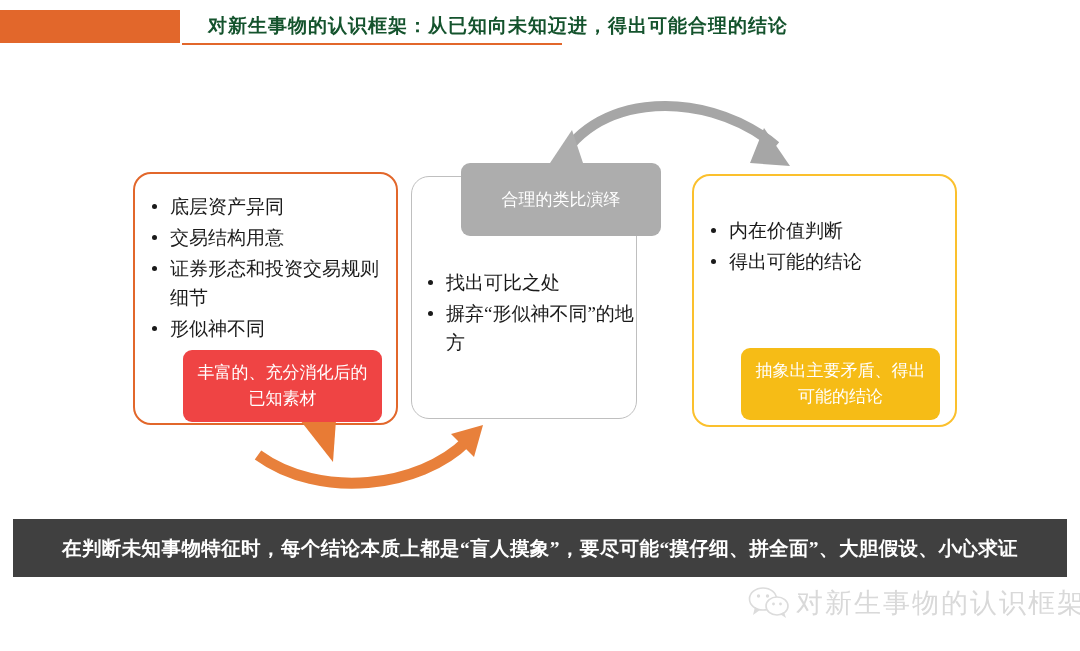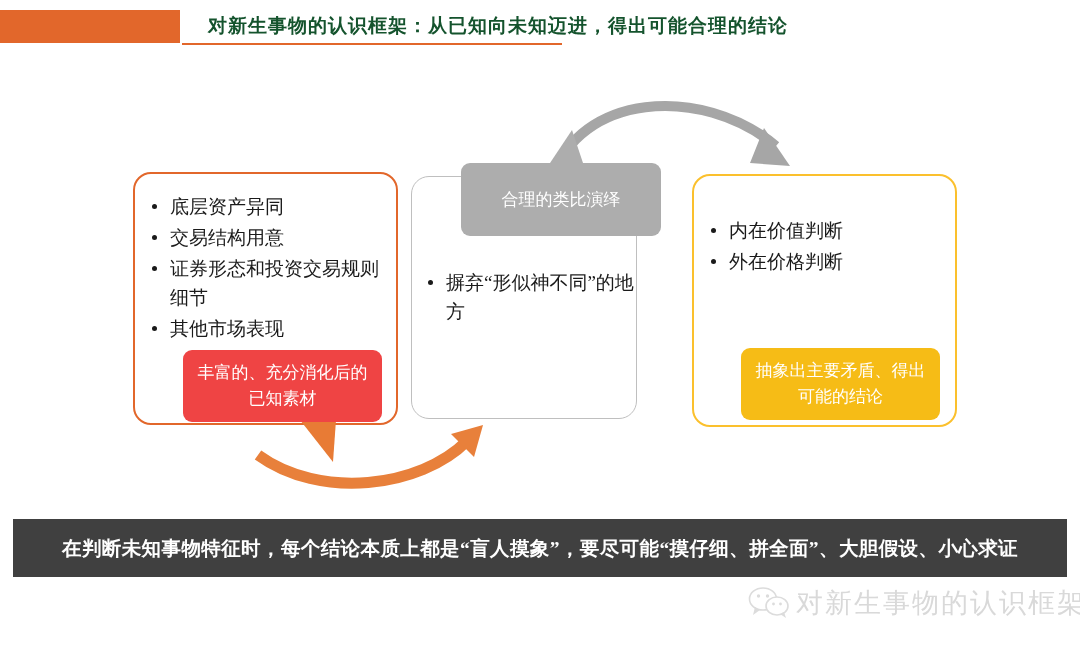--- a/index.html
+++ b/index.html
@@ -170,42 +170,43 @@
       <path d="M 258,455 C 320,500 420,488 467,441" stroke="#E8803B" stroke-width="11" fill="none" stroke-linecap="butt"></path>
       <polygon points="451,434 483,425 474,457" fill="#E8803B"></polygon>
     </g>
   </svg>
 
   <div class="panel panel-left"></div>
   <ul class="bullets bullets-left">
     <li>底层资产异同</li>
     <li>交易结构用意</li>
     <li>证券形态和投资交易规则细节</li>
-    <li>其他市场表现</li>
+    <li>形似神不同</li>
   </ul>
 
   <svg class="callout-tail" style="left:300px;top:418px;" width="60" height="46">
     <polygon points="0,2 36,2 33,44" fill="#E87B35"></polygon>
   </svg>
   <div class="callout callout-left">丰富的、充分消化后的已知素材</div>
 
   <div class="panel panel-mid"></div>
   <ul class="bullets bullets-mid">
+    <li>找出可比之处</li>
     <li>摒弃“形似神不同”的地方</li>
   </ul>
 
   <svg class="callout-tail" style="left:540px;top:130px;" width="50" height="40">
     <polygon points="32,0 44,36 8,36" fill="#ADADAD"></polygon>
   </svg>
   <div class="callout callout-mid">合理的类比演绎</div>
 
   <div class="panel panel-right"></div>
   <ul class="bullets bullets-right">
     <li>内在价值判断</li>
-    <li>外在价格判断</li>
+    <li>得出可能的结论</li>
   </ul>
   <div class="callout callout-right">抽象出主要矛盾、得出可能的结论</div>
 
   <div class="banner">
     <span class="banner-text">在判断未知事物特征时，每个结论本质上都是“盲人摸象”，要尽可能“摸仔细、拼全面”、大胆假设、小心求证</span>
   </div>
 
   <div class="signature">
     <svg width="42" height="34" viewBox="0 0 42 34">
       <ellipse cx="15" cy="13" rx="13.5" ry="11" fill="none" stroke="#DCDCDC" stroke-width="1.6"></ellipse>

